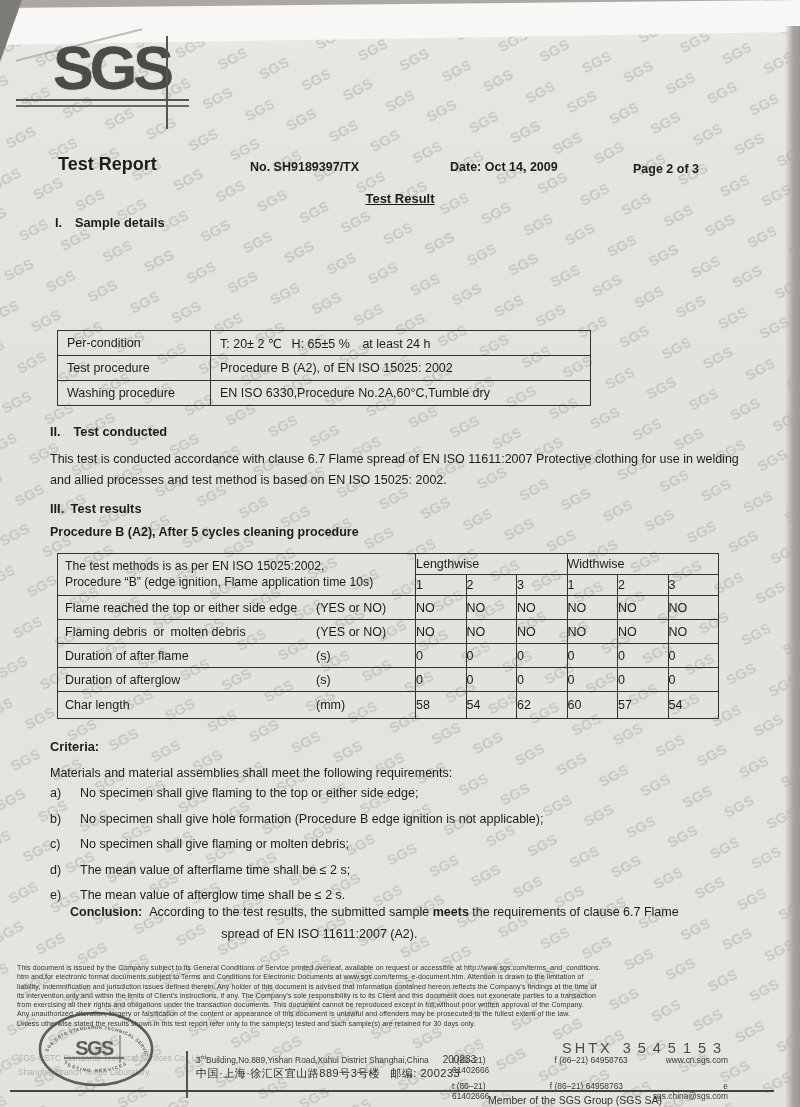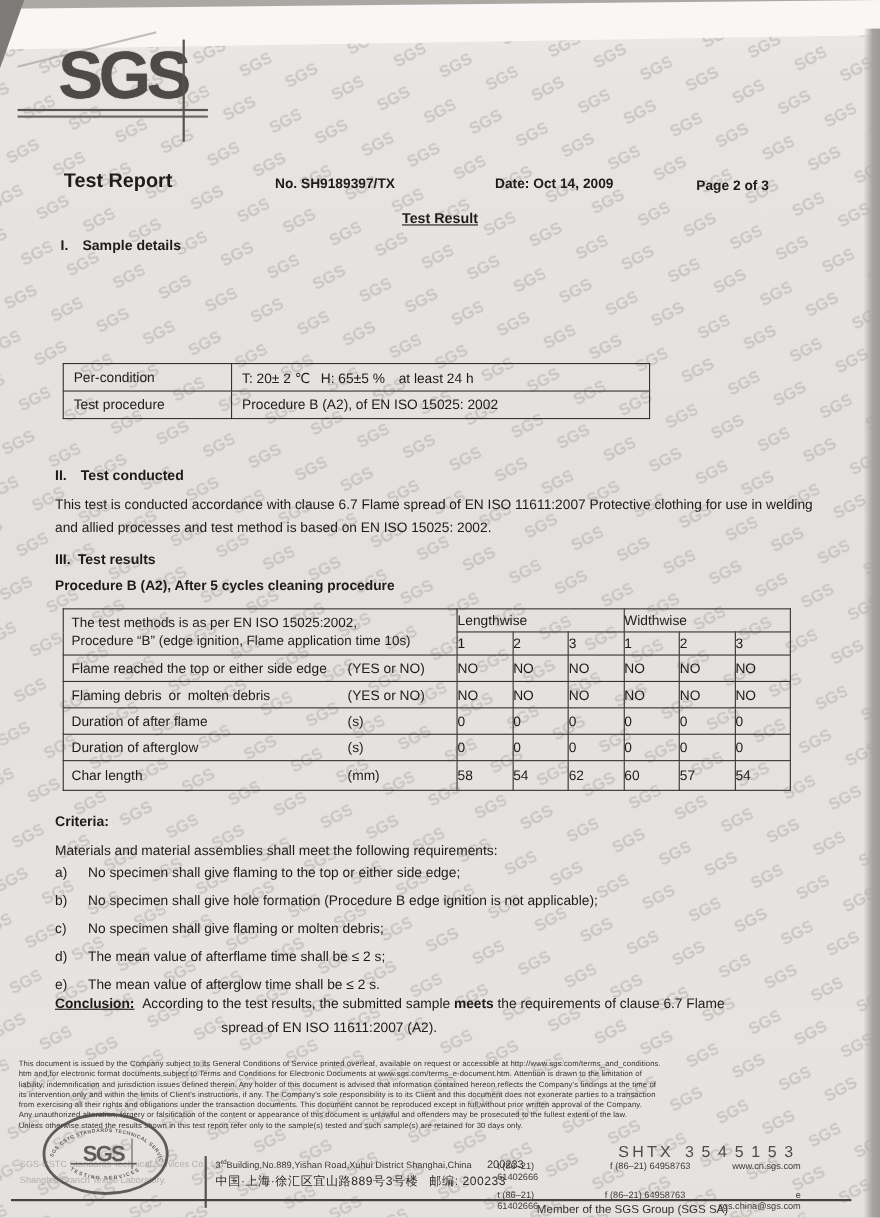--- a/index.html
+++ b/index.html
@@ -50,21 +50,21 @@
   .t-res td { padding:0; }
   .t-res td.lbl { width:358px; text-align:left; padding:0 3px 0 7px; position:relative; }
   .t-res .corner { font-size:12.2px; line-height:1.3; padding:2px 0 2px 7px; text-align:left; }
   .t-res .unit { position:absolute; left:258px; top:50%; transform:translateY(-50%); }
   .t-res tr.hr1 { height:21px; } .t-res tr.hr2 { height:21px; }
   .t-res tr.dr { height:24px; } .t-res tr.last { height:27px; }
   .crit-list { position:absolute; left:50px; top:786px; z-index:4; display:flex; flex-direction:column; gap:11.5px; font-size:12.5px; }
   .crit-item { display:flex; }
   .crit-item .mk { width:30px; flex:none; }
   .concl { position:absolute; left:50px; top:901px; z-index:4; font-size:12.5px; line-height:22px; display:flex; }
-  .concl .lab { font-weight:bold; text-decoration:underline; flex:none; margin-right:7px; }
+  .concl .lab { font-weight:bold; flex:none; margin-right:7px;margin-left:20px; }
   .concl .l2 { padding-left:72px; }
   
   .disclaimer { position:absolute; left:17px; top:963px; width:766px; z-index:4; color:#343230; }
   .disclaimer div { font-size:7px; line-height:9.3px; white-space:nowrap; overflow:hidden; letter-spacing:.1px; }
   .stamp { position:absolute; left:34px; top:1008px; z-index:6; opacity:.88; }
   .co-l1 { position:absolute; left:18px; top:1053px; font-size:8.3px; color:#b3b0ac; z-index:4; }
   .co-l2 { position:absolute; left:18px; top:1067px; font-size:8.3px; color:#b3b0ac; z-index:4; }
   .ft-div { position:absolute; left:186px; top:1051px; width:1.6px; height:47px; background:#55534f; z-index:4; }
   .addr-en { position:absolute; left:196px; top:1054px; font-size:8.4px; color:#3a3835; z-index:4; }
   .addr-en sup { font-size:6px; }
@@ -119,20 +119,24 @@
   <table class="t-cond">
     <tbody>
         <tr>
       <td class="c1">Per-condition</td>
       <td>T: 20± 2 ℃  H: 65±5 %  at least 24 h</td>
     </tr>
     <tr>
       <td class="c1">Test procedure</td>
       <td>Procedure B (A2), of EN ISO 15025: 2002</td>
     </tr>
+    <tr>
+      <td class="c1">Washing procedure</td>
+      <td>EN ISO 6330,Procedure No.2A,60°C,Tumble dry</td>
+    </tr>
   </tbody>
     </table>
 
   <div class="sec-h" style="left:50px; top:424px;">II. Test conducted</div>
   <div class="body-text" style="left:50px; top:449px; width:712px;">This test is conducted accordance with clause 6.7 Flame spread of EN ISO 11611:2007 Protective clothing for use in welding and allied processes and test method is based on EN ISO 15025: 2002.</div>
 
   <div class="sec-h" style="left:50px; top:501px;">III. Test results</div>
   <div class="sec-h" style="left:50px; top:525px; font-size:12.5px;">Procedure B (A2), After 5 cycles cleaning procedure</div>
 
   <table class="t-res">

